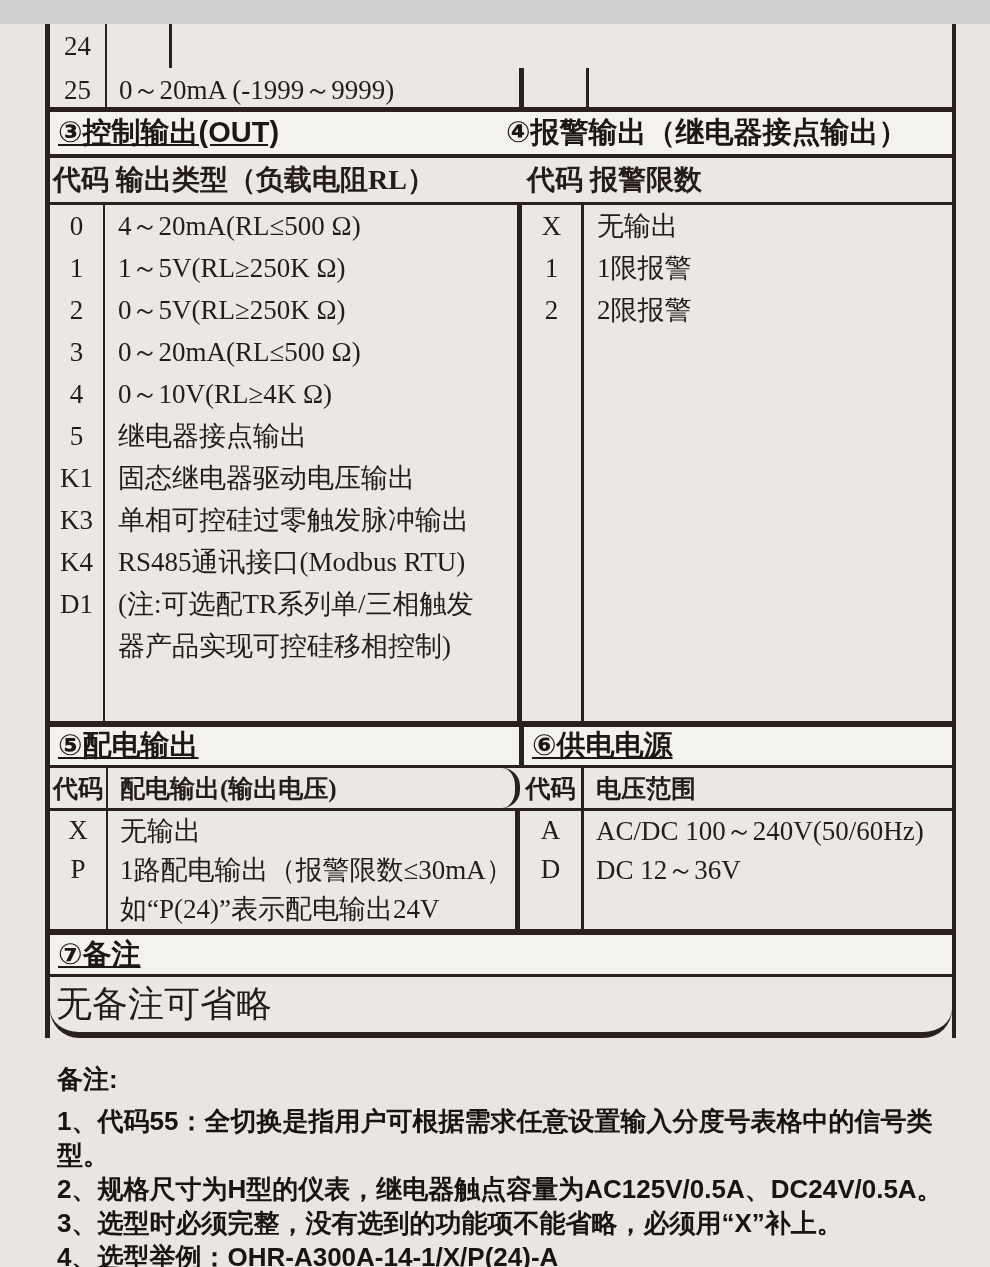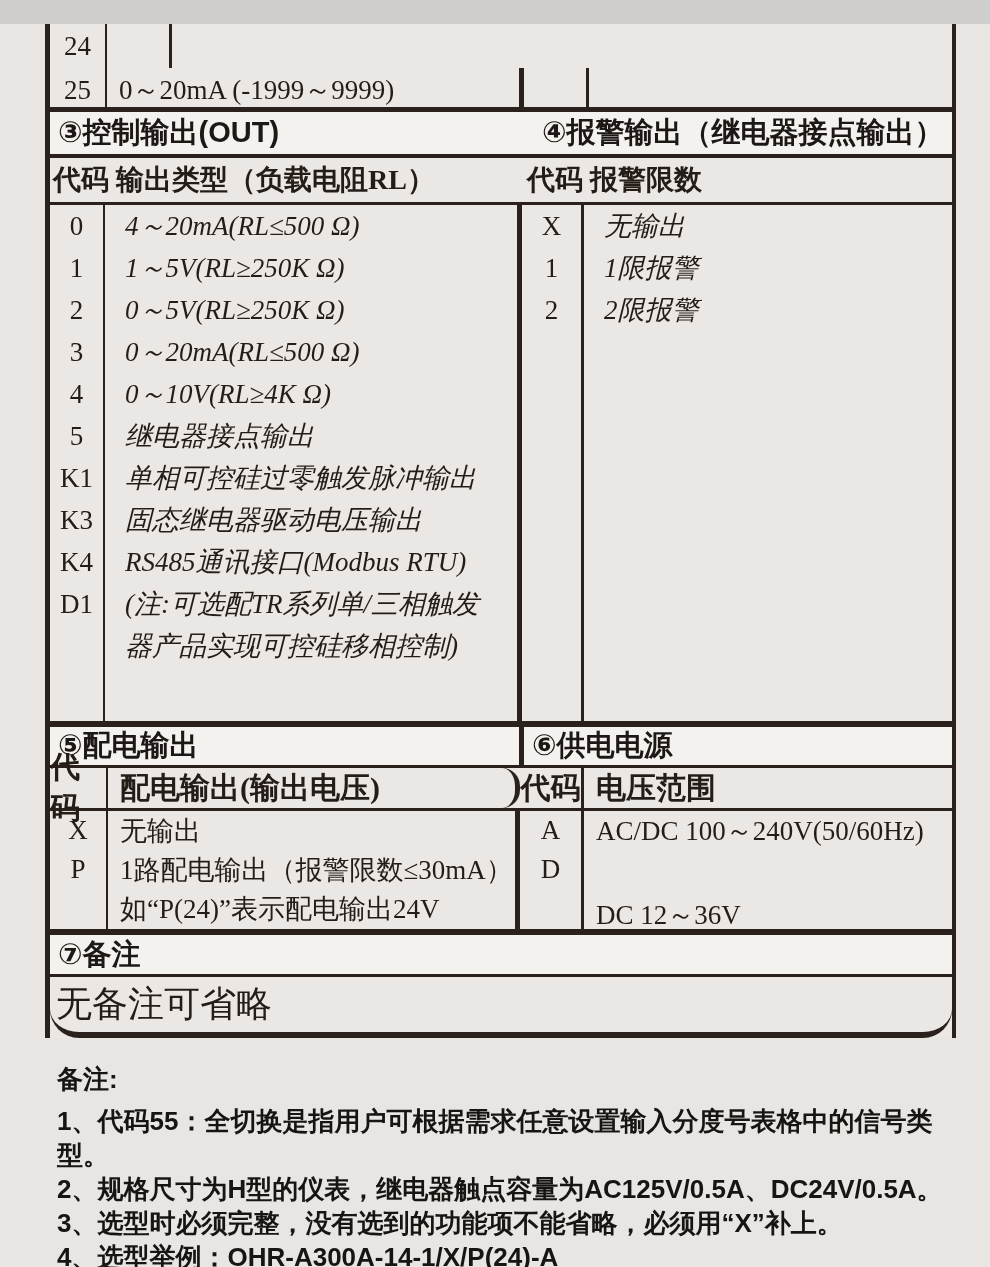--- a/index.html
+++ b/index.html
@@ -26,59 +26,59 @@
   
   .partial{height:88px;border-bottom:5px solid var(--bd);}
   .prow{display:flex;height:44px;font-size:27px;}
   .prow .c1{width:55px;border-right:2px solid var(--bd);display:flex;align-items:center;justify-content:center;}
   .prow .c2{width:417px;border-right:5px solid var(--bd);display:flex;align-items:center;padding-left:12px;box-sizing:border-box;}
   .prow .c3{width:62px;border-right:3px solid var(--bd);}
   .prow .c4{flex:1;}
   
   .band{
     background:var(--band);font-family:"Liberation Sans","DejaVu Sans",sans-serif;
-    font-weight:700;font-size:29px;color:#1d1715;display:flex;align-items:center;
+    font-weight:700;font-size:29px;color:#1d1715;display:flex;align-items:center;text-decoration:underline;
   }
   .band34{height:42px;border-bottom:4px solid var(--bd);position:relative;}
   .band34 .l{margin-left:8px;}
-  .band34 .r{position:absolute;left:492px;}
+  .band34 .r{position:absolute;left:456px;}
   
   .hdr34{
     height:44px;border-bottom:3px solid var(--bd);position:relative;
     display:flex;align-items:center;font-weight:700;font-size:28px;
   }
   .hdr34 .l{margin-left:3px;}
   .hdr34 .r{position:absolute;left:477px;}
   
   .data34{display:flex;height:516px;border-bottom:6px solid var(--bd);font-size:27px;}
   .col{display:flex;flex-direction:column;box-sizing:border-box;}
   .c1col{width:55px;border-right:2px solid var(--bd);}
   .c2col{width:417px;border-right:5px solid var(--bd);}
   .c3col{width:62px;border-right:3px solid var(--bd);}
   .c4col{flex:1;}
   .ln{height:42px;display:flex;align-items:center;flex:0 0 auto;}
   .c1col .ln,.c3col .ln{justify-content:center;}
-  .c2col .ln,.c4col .ln{padding-left:20px;font-style:italic;}
+  .c2col .ln,.c4col .ln{padding-left:13px;}
   
   .band56{height:38px;border-bottom:3px solid var(--bd);display:flex;padding:0;}
   .band56 .lcell{width:474px;border-right:5px solid var(--bd);display:flex;box-sizing:border-box;}
   .band56 .rcell{flex:1;display:flex;align-items:center;}
   .band56 span{margin-left:8px;}
   
-  .hdr56{height:40px;border-bottom:3px solid var(--bd);display:flex;font-weight:700;font-size:30px;}
+  .hdr56{height:40px;border-bottom:3px solid var(--bd);display:flex;font-weight:700;font-size:25px;}
   .p1{width:58px;border-right:2px solid var(--bd);display:flex;align-items:center;justify-content:center;box-sizing:border-box;}
   .p2{width:412px;border-right:5px solid var(--bd);display:flex;align-items:center;padding-left:12px;box-sizing:border-box;border-radius:18px;}
   .p3{width:64px;border-right:3px solid var(--bd);display:flex;align-items:center;justify-content:center;box-sizing:border-box;}
   .p4{flex:1;display:flex;align-items:center;padding-left:12px;}
   
   .data56{display:flex;height:118px;border-bottom:6px solid var(--bd);font-size:27px;}
   .q1{width:58px;border-right:2px solid var(--bd);}
   .q2{width:412px;border-right:5px solid var(--bd);}
   .q3{width:64px;border-right:3px solid var(--bd);}
-  .q4{flex:1;gap:45px;}
+  .q4{flex:1;}
   .ln2{height:39px;display:flex;align-items:center;flex:0 0 auto;}
   .q1 .ln2,.q3 .ln2{justify-content:center;}
   .q2 .ln2,.q4 .ln2{padding-left:12px;}
   
   .band7{height:39px;border-bottom:3px solid var(--bd);padding-left:8px;text-align:right;}
   .row7{height:55px;border-bottom:6px solid var(--bd);display:flex;align-items:center;padding-left:6px;font-size:36px;border-radius:29px;}
   
   .notes{
     position:absolute;left:57px;top:1038px;width:925px;
     font-family:"Liberation Sans","DejaVu Sans",sans-serif;
@@ -133,22 +133,22 @@
         <div class="ln"></div>
         <div class="ln"></div>
       </div>
       <div class="col c2col">
         <div class="ln">4～20mA(RL≤500 Ω)</div>
         <div class="ln">1～5V(RL≥250K Ω)</div>
         <div class="ln">0～5V(RL≥250K Ω)</div>
         <div class="ln">0～20mA(RL≤500 Ω)</div>
         <div class="ln">0～10V(RL≥4K Ω)</div>
         <div class="ln">继电器接点输出</div>
+        <div class="ln">固态继电器驱动电压输出</div>
         <div class="ln">单相可控硅过零触发脉冲输出</div>
-        <div class="ln">固态继电器驱动电压输出</div>
         <div class="ln">RS485通讯接口(Modbus RTU)</div>
         <div class="ln">(注:可选配TR系列单/三相触发</div>
         <div class="ln">器产品实现可控硅移相控制)</div>
       </div>
       <div class="col c3col">
         <div class="ln">X</div>
         <div class="ln">1</div>
         <div class="ln">2</div>
       </div>
       <div class="col c4col">

